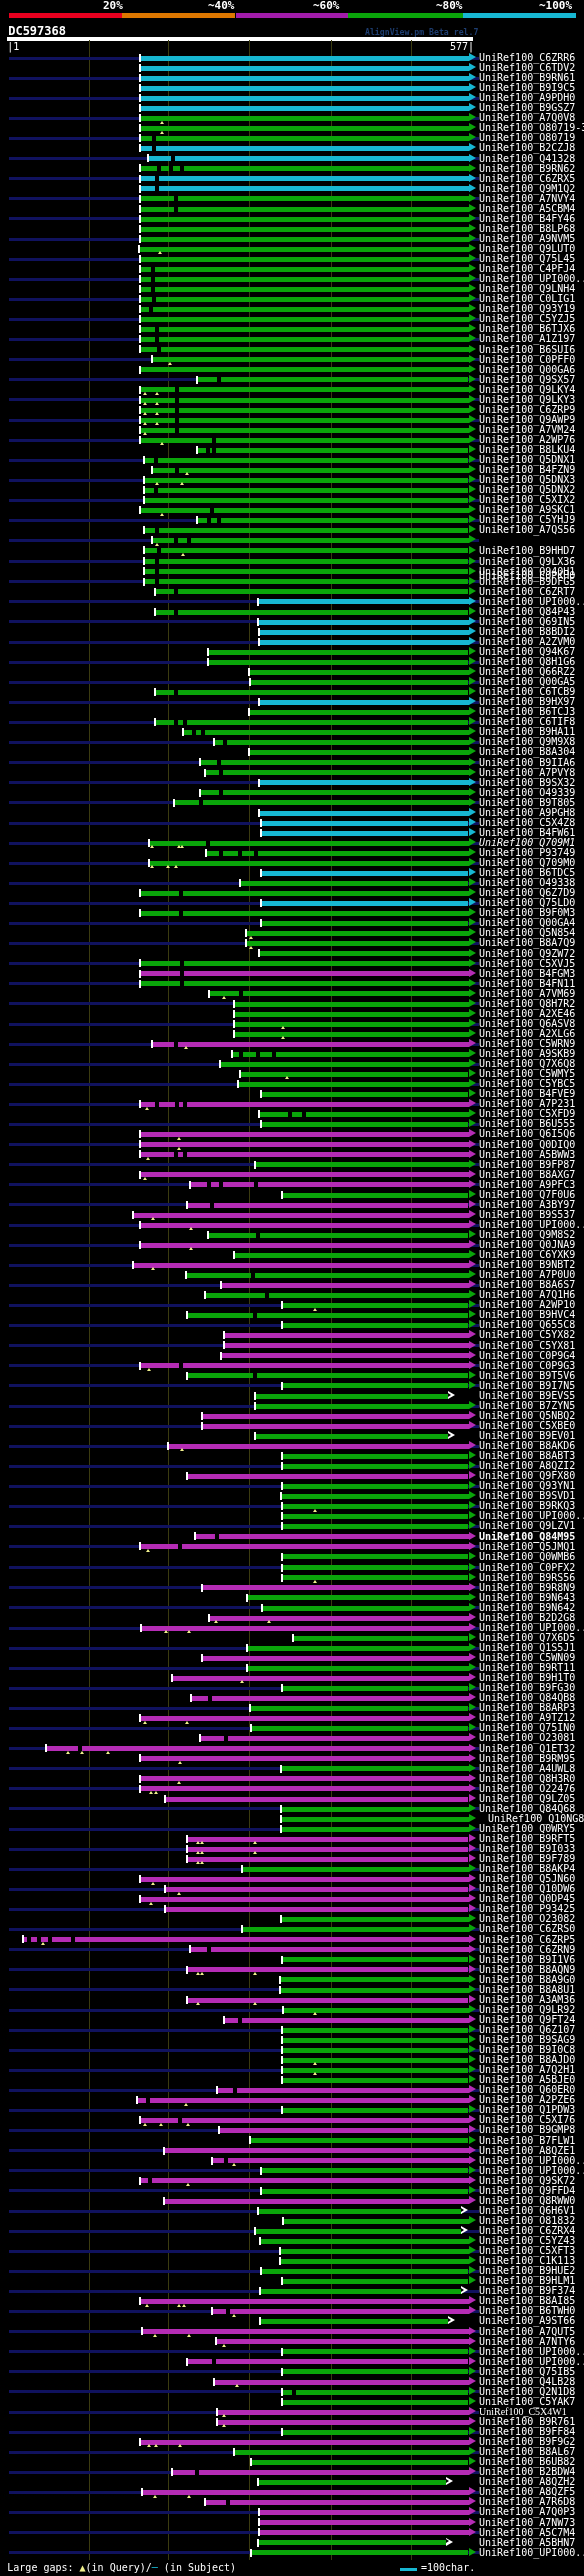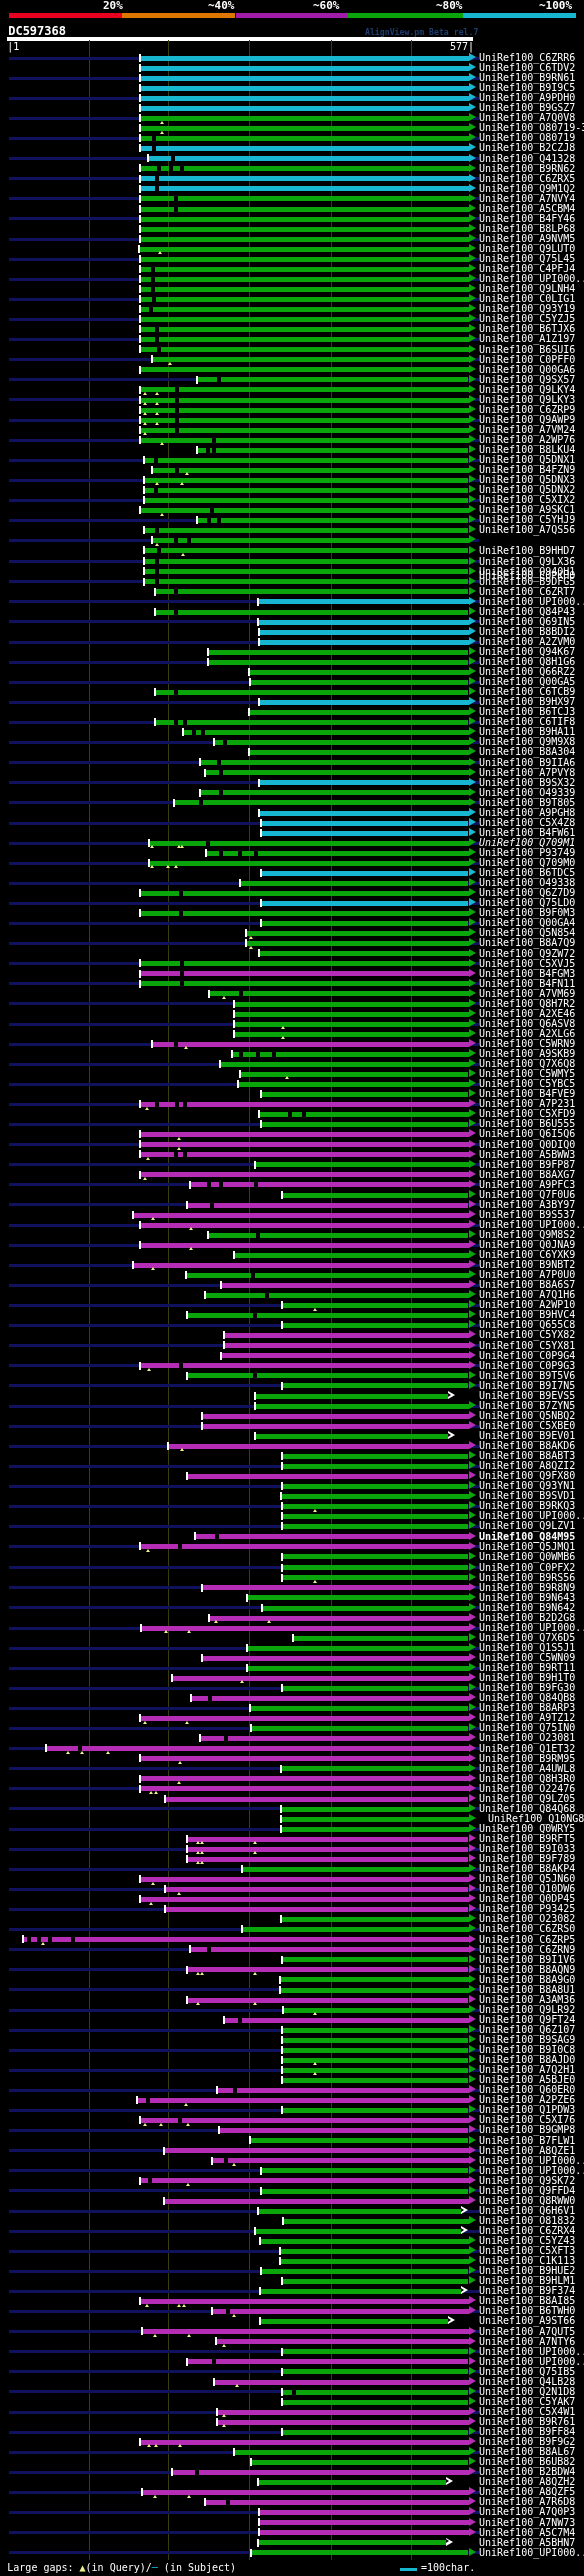--- a/index.html
+++ b/index.html
@@ -1310,21 +1310,21 @@
       <div class="rowlabel" style="top: 2387px;">UniRef100_Q2N1D8</div>
       <div class="bar" title="UniRef100_C5YAK7" style="left: 281px; top: 2400px; width: 187px; background: rgb(10, 165, 10);"></div>
       <div class="tick" style="left: 281px; top: 2398px;"></div>
       <div class="arrow" style="left: 469px; top: 2397px; border-left: 7.3px solid rgb(10, 165, 10);"></div>
       <div class="rowlabel" style="top: 2397px;">UniRef100_C5YAK7</div>
       <div class="navy" style="left: 9.1px; top: 2411px; width: 470px; background: rgb(16, 18, 94);"></div>
       <div class="bar" title="UniRef100_C5X4W1" style="left: 217px; top: 2410px; width: 252px; background: rgb(181, 44, 181);"></div>
       <div class="tick" style="left: 216px; top: 2408px;"></div>
       <div class="gapq" style="left: 222px; top: 2414px;"></div>
       <div class="arrow" style="left: 469px; top: 2407px; border-left: 7.3px solid rgb(181, 44, 181);"></div>
-      <div class="rowlabel" style="top: 2407px;">UniRef100_C5X4W1</div>
+      <div class="rowlabel" style="top: 2407px; font-family: Liberation Serif, serif;">UniRef100_C5X4W1</div>
       <div class="bar" title="UniRef100_B9R761" style="left: 217px; top: 2420px; width: 252px; background: rgb(181, 44, 181);"></div>
       <div class="tick" style="left: 216px; top: 2418px;"></div>
       <div class="gapq" style="left: 222px; top: 2424px;"></div>
       <div class="arrow" style="left: 469px; top: 2417px; border-left: 7.3px solid rgb(181, 44, 181);"></div>
       <div class="rowlabel" style="top: 2417px;">UniRef100_B9R761</div>
       <div class="navy" style="left: 9.1px; top: 2431px; width: 470px; background: rgb(16, 18, 94);"></div>
       <div class="bar" title="UniRef100_B9FF84" style="left: 281px; top: 2430px; width: 187px; background: rgb(10, 165, 10);"></div>
       <div class="tick" style="left: 281px; top: 2428px;"></div>
       <div class="arrow" style="left: 469px; top: 2427px; border-left: 7.3px solid rgb(10, 165, 10);"></div>
       <div class="rowlabel" style="top: 2427px;">UniRef100_B9FF84</div>

